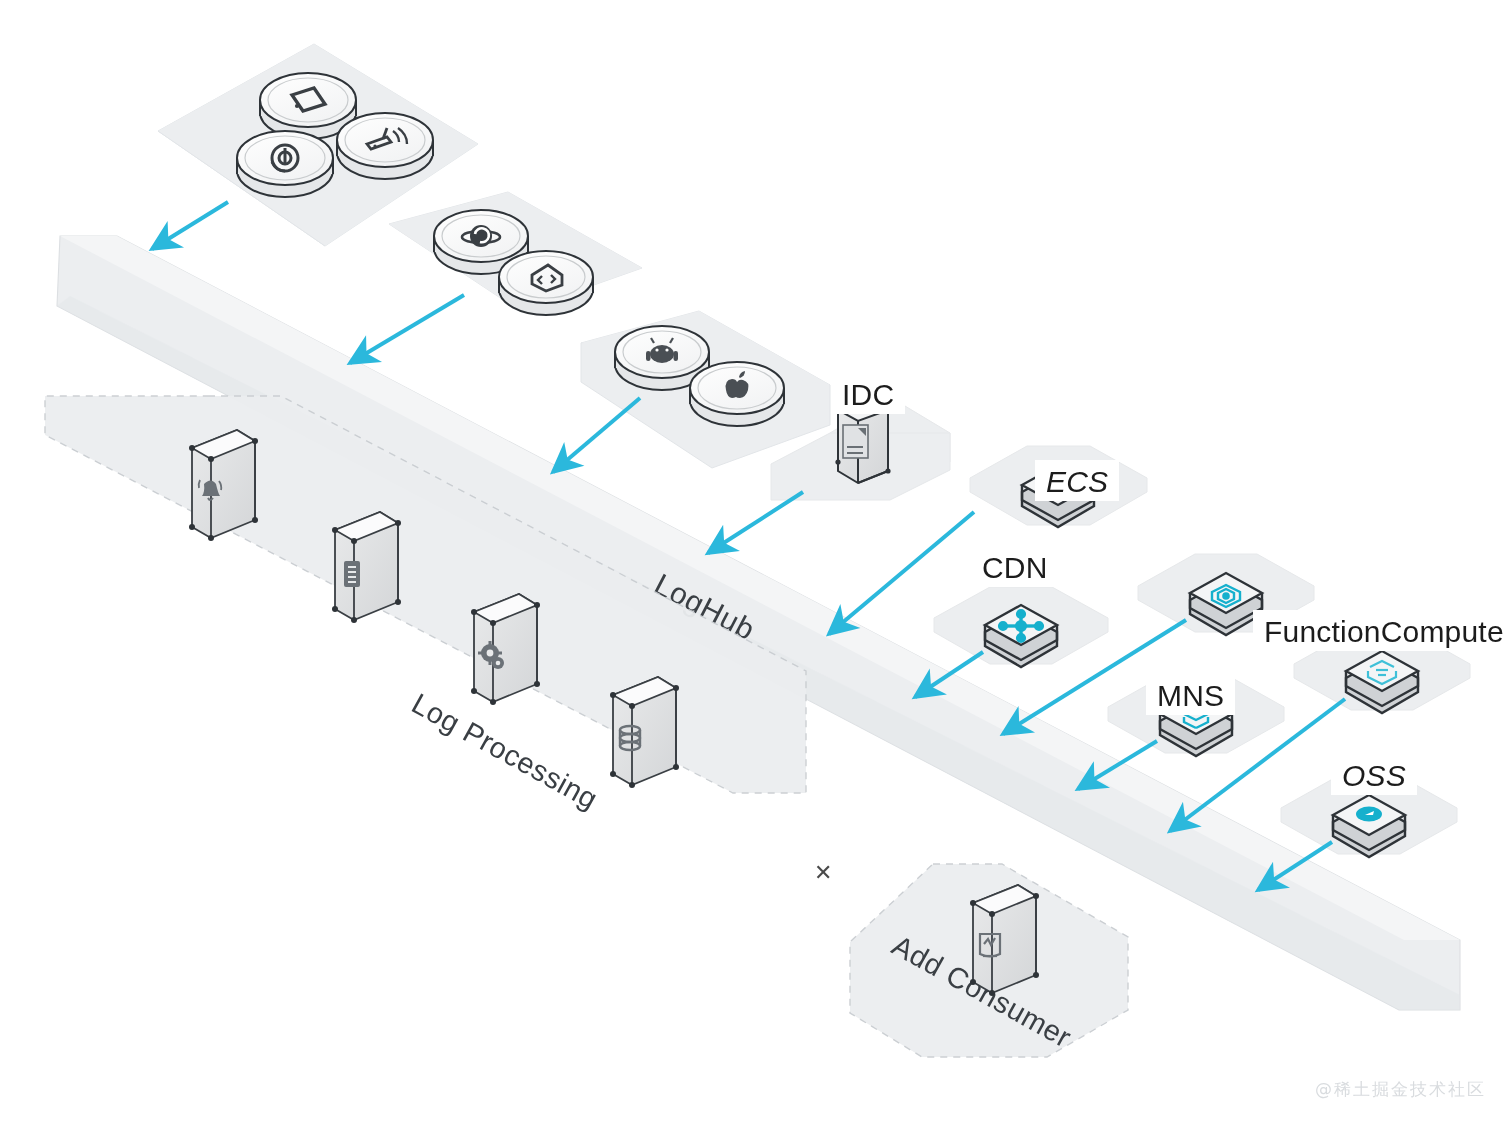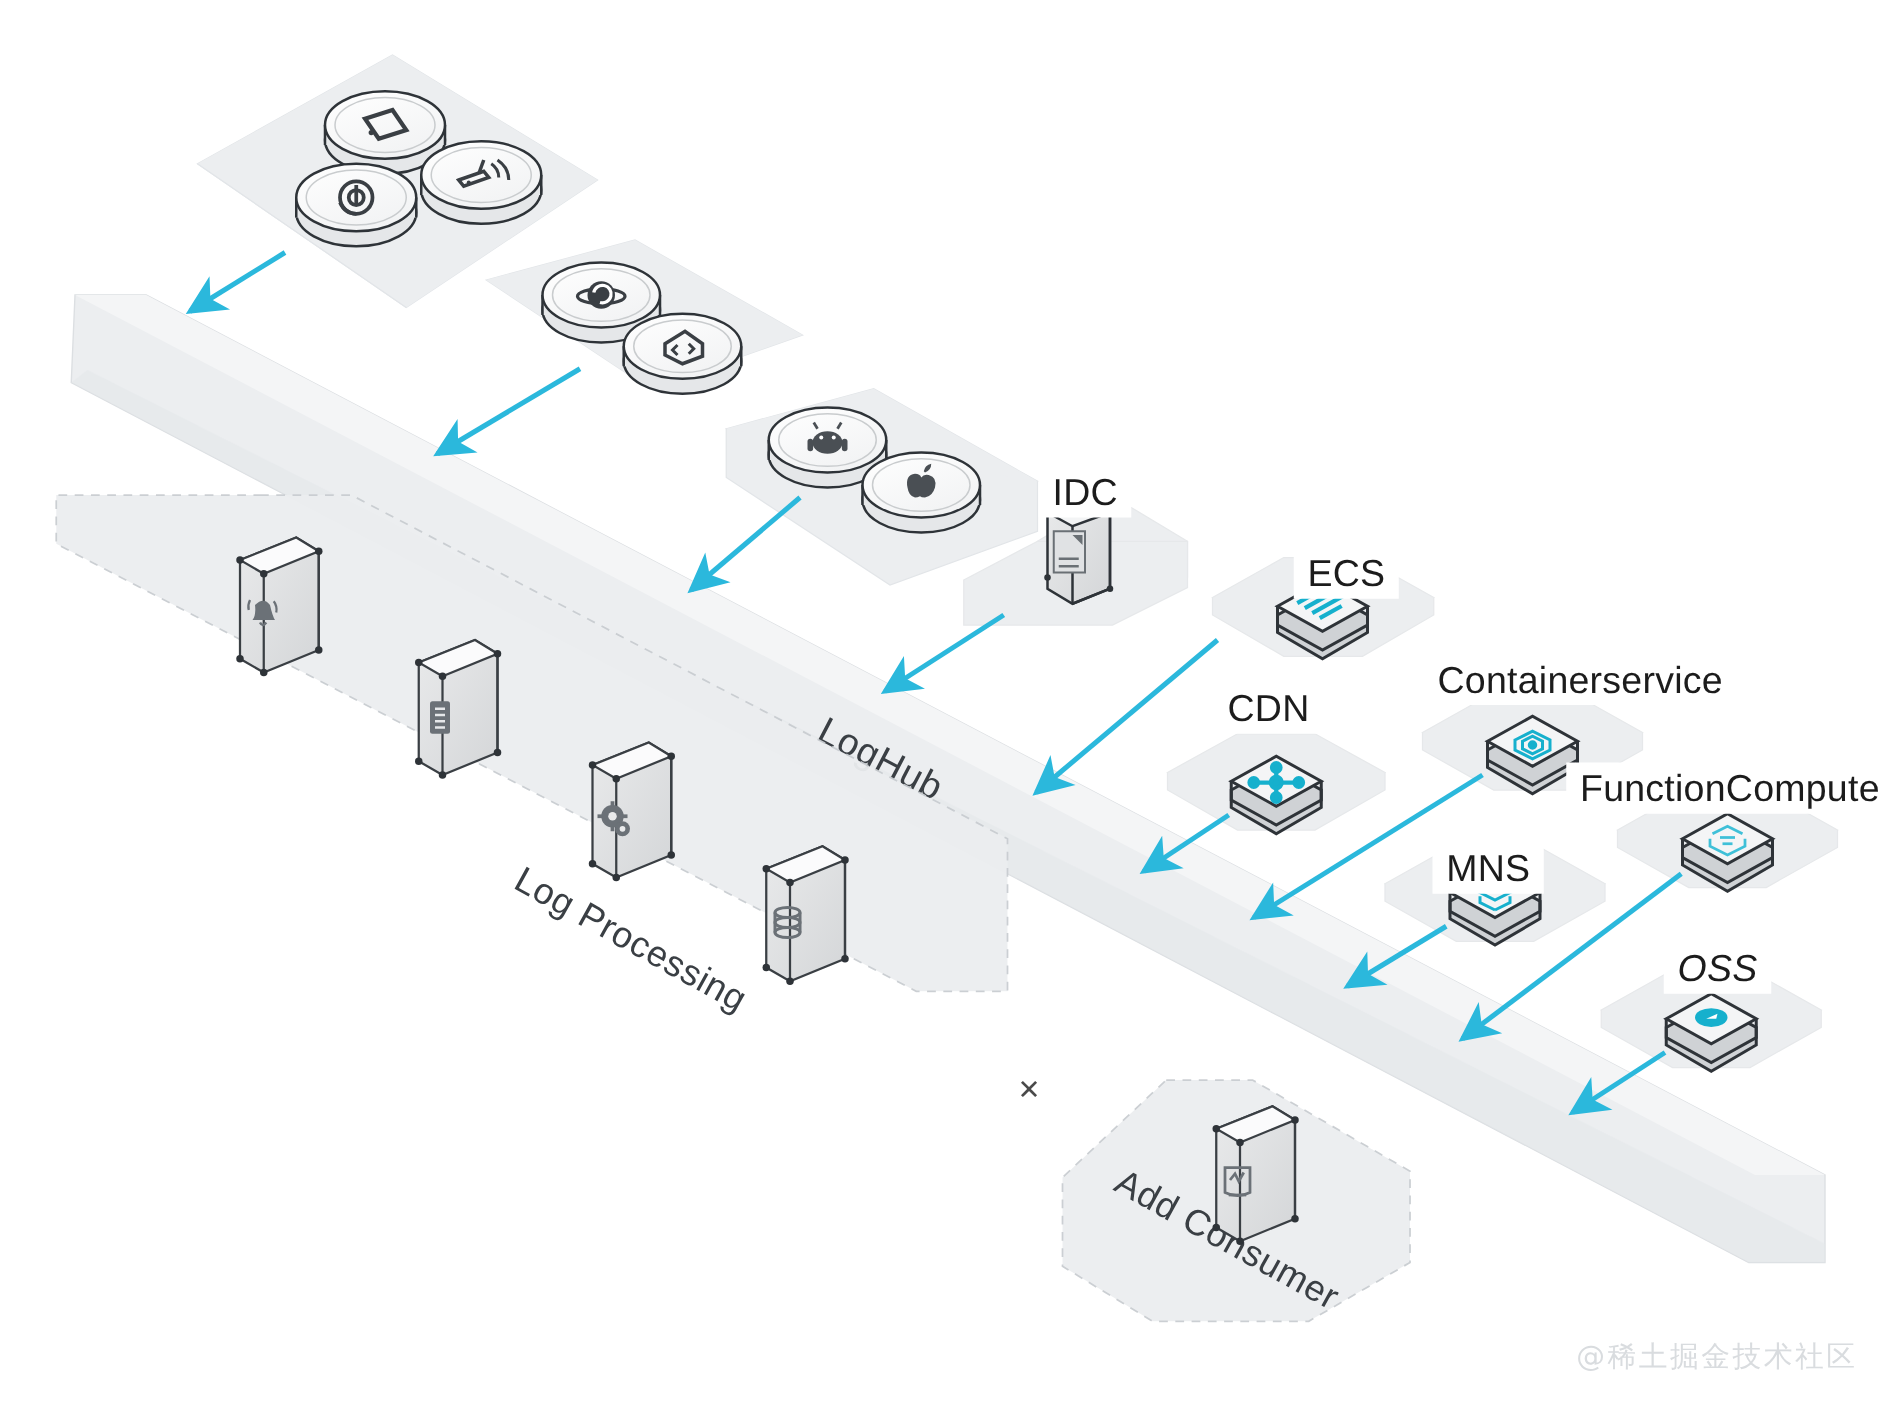--- a/index.html
+++ b/index.html
@@ -19,21 +19,21 @@
     line-height:1;
     padding:7px 11px 4px 11px;
     white-space:nowrap;
     letter-spacing:0.2px;
   }
   .lbl.s30{font-size:30px;}
   .watermark{
     position:absolute;
     right:26px;bottom:26px;
     color:#d9dcdf;
-    font-size:23px;
+    font-size:17px;
     letter-spacing:2px;
     font-family:"DejaVu Sans", sans-serif;
     user-select:none;
   }
   .bandtext{
     fill:#3a3f44;
     font-family:"Liberation Sans", sans-serif;
     font-size:30px;
     letter-spacing:0.5px;
   }
@@ -464,23 +464,22 @@
       <line x1="974" y1="512" x2="829" y2="634"></line>
       <line x1="983" y1="652" x2="915" y2="697"></line>
       <line x1="1186" y1="620" x2="1003" y2="734"></line>
       <line x1="1157" y1="741" x2="1078" y2="789"></line>
       <line x1="1345" y1="699" x2="1170" y2="831"></line>
       <line x1="1332" y1="842" x2="1258" y2="890"></line>
     </g>
   </svg>
 
   <div class="lbl s30" style="left:831px;top:373px;">IDC</div>
-  <div class="lbl s30" style="left:1035px;top:438px;">ECS</div>
+  <div class="lbl s30" style="left:1035px;top:460px;font-style:italic;">ECS</div>
   <div class="lbl s30" style="left:971px;top:546px;">CDN</div>
-  <div class="lbl s30" style="left:1139px;top:523px;">Containerservice</div>
   <div class="lbl s30" style="left:1146px;top:674px;">MNS</div>
   <div class="lbl s30" style="left:1253px;top:610px;">FunctionCompute</div>
   <div class="lbl s30" style="left:1331px;top:754px;font-style:italic;">OSS</div>
 
   <div class="plusmark" style="left:814px;top:862px;">✕</div>
 
   <div class="watermark">@稀土掘金技术社区</div>
 </div>
 
 </body></html>

